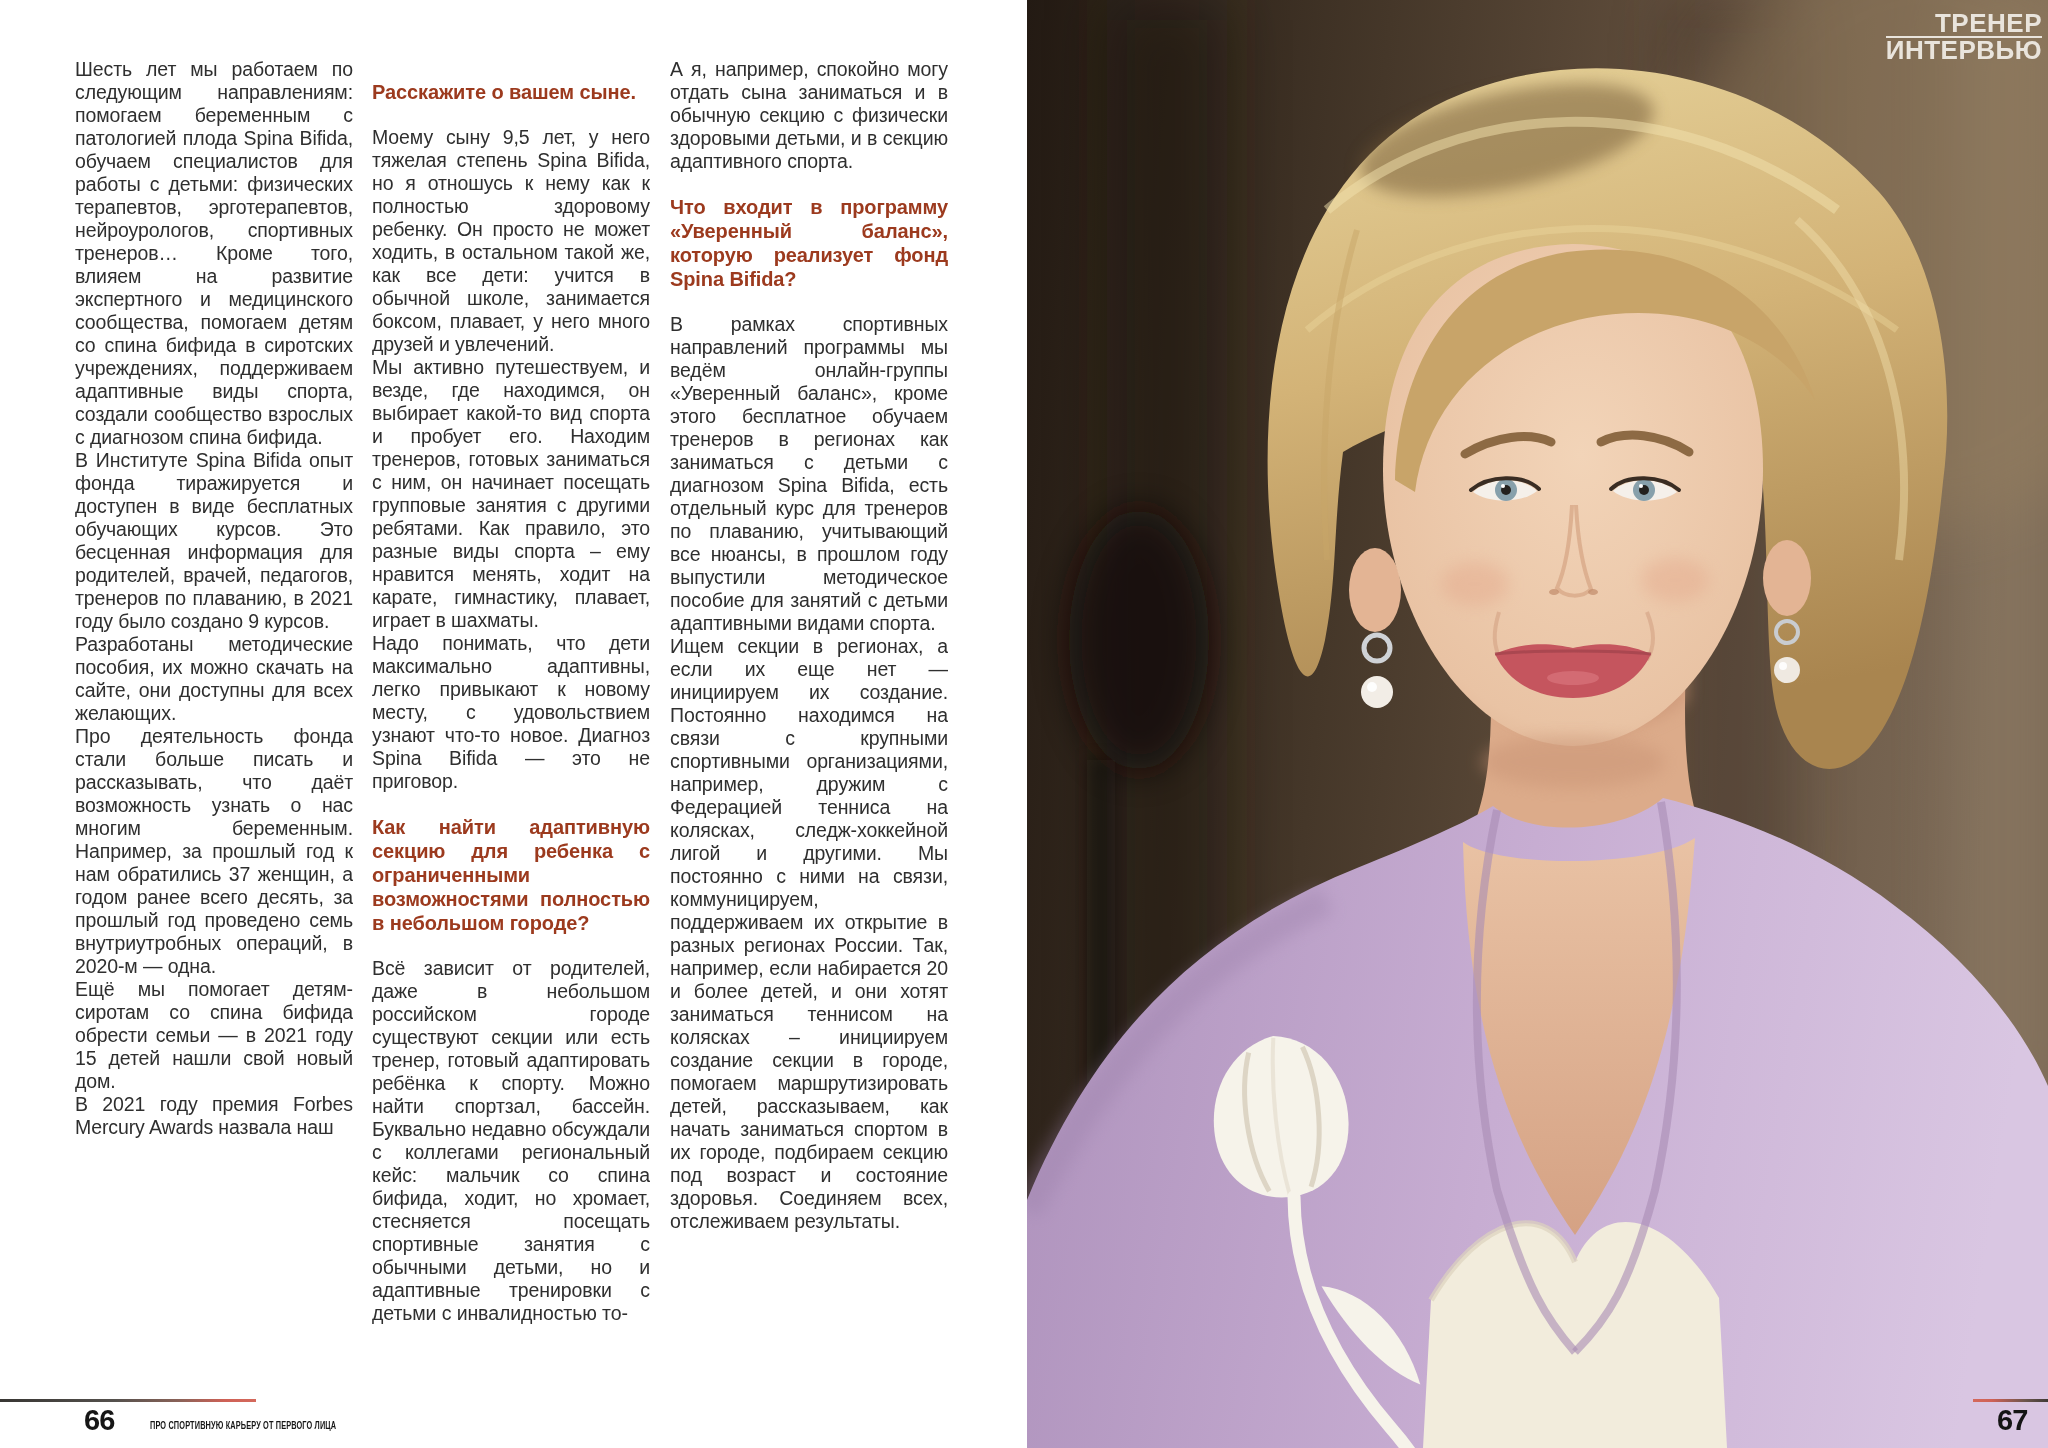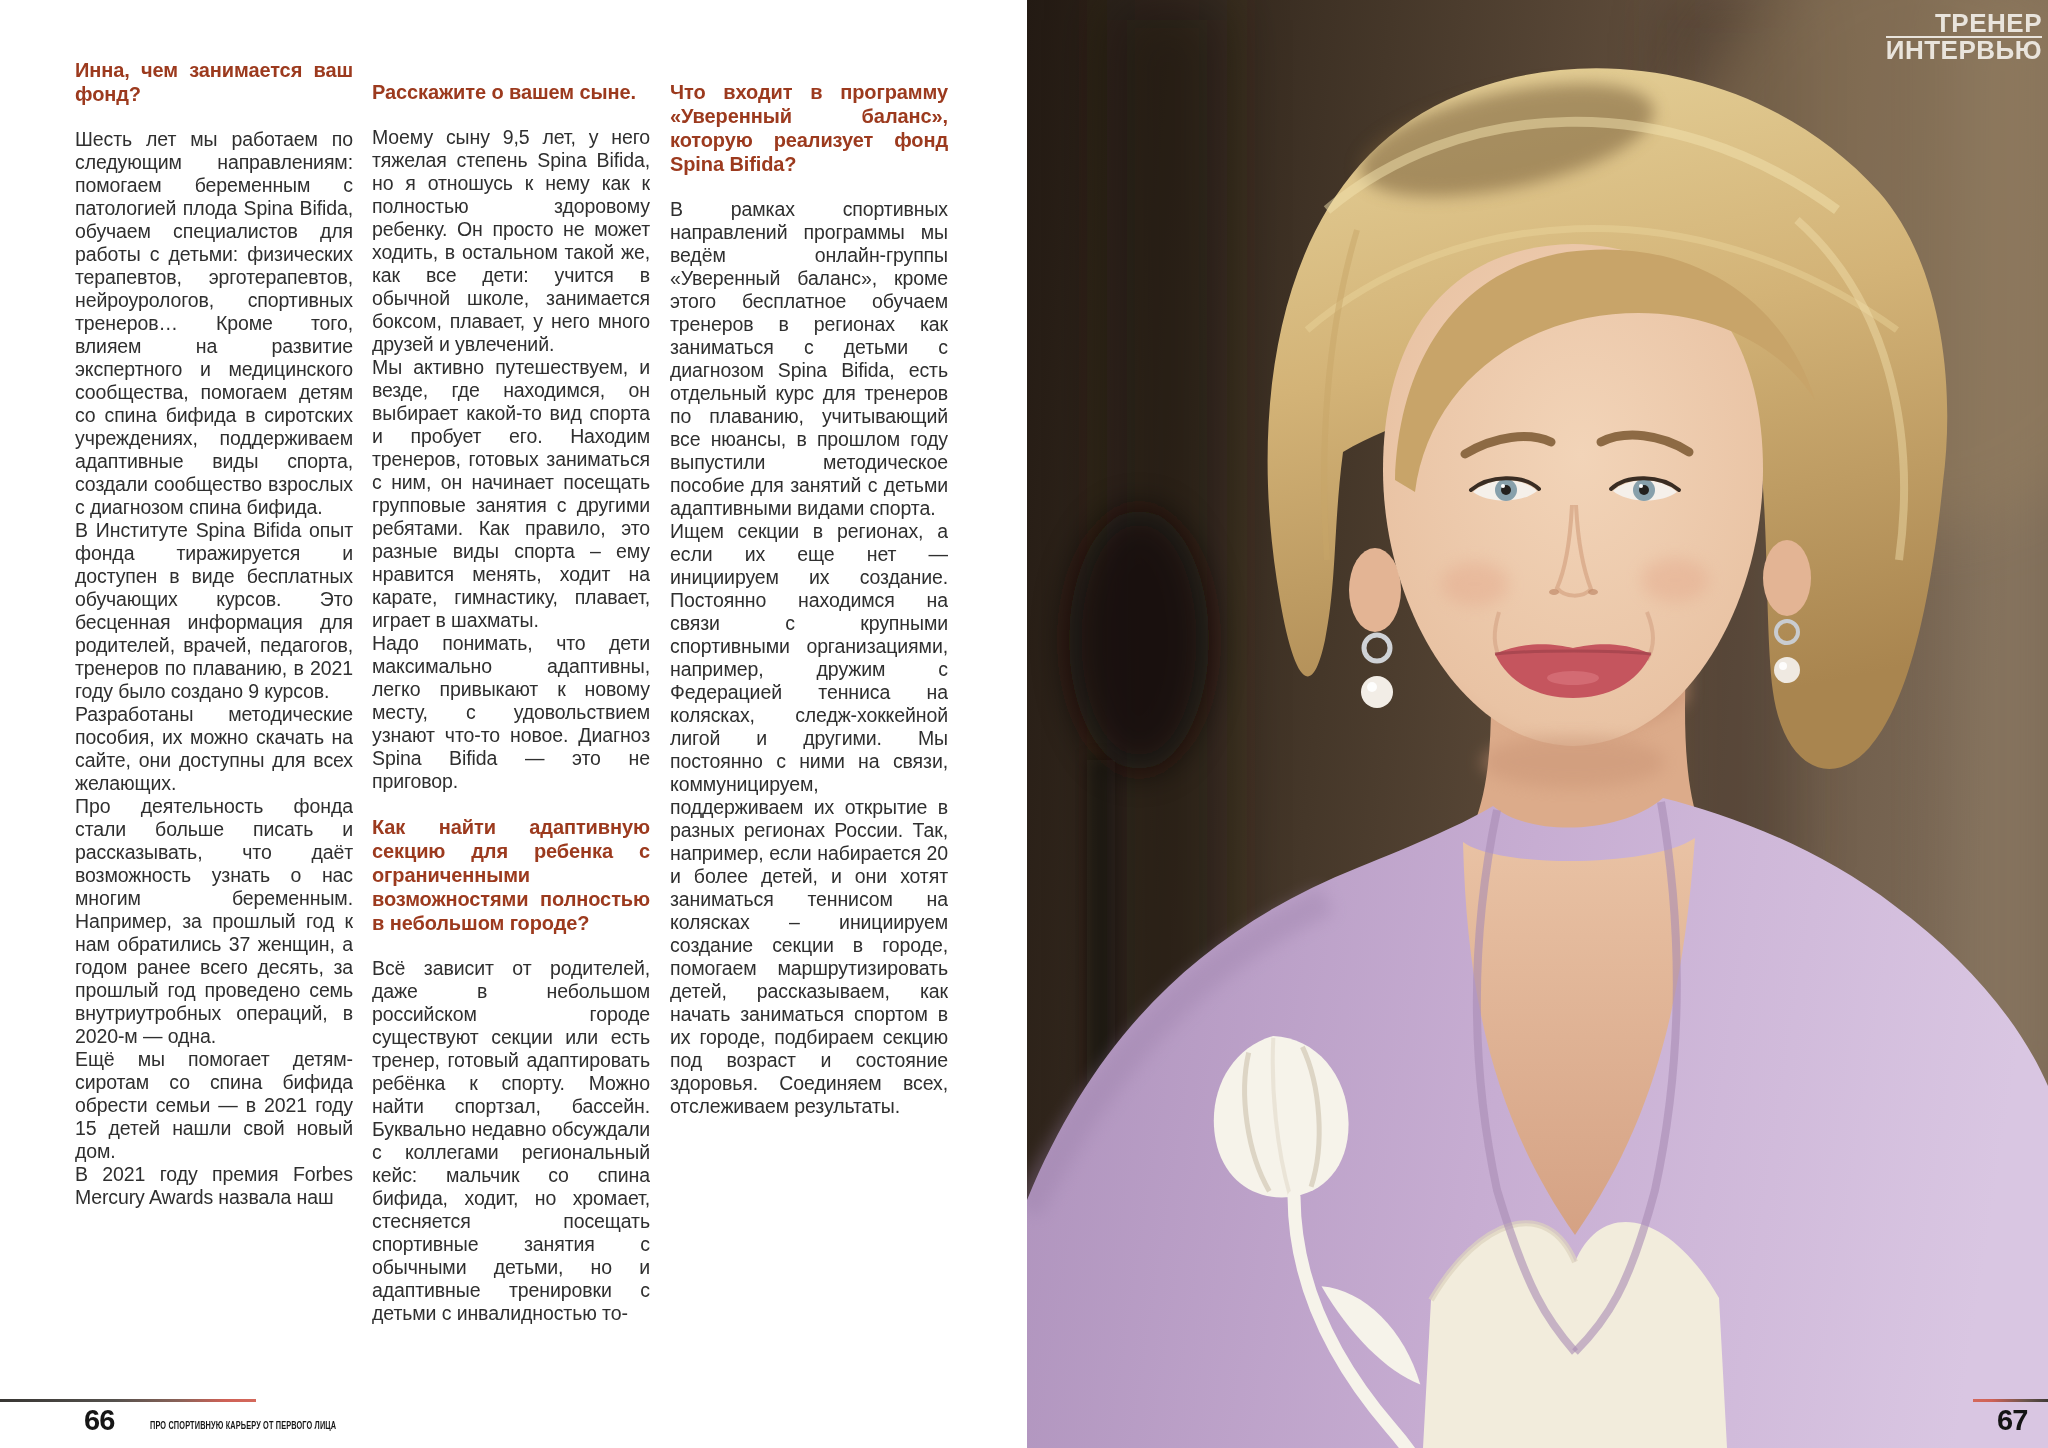--- a/index.html
+++ b/index.html
@@ -55,39 +55,39 @@
     border-bottom:2px solid #e9e4dc;padding-bottom:1px;
   }
   .mag-header .l2{display:block;font-size:26px;line-height:24px;letter-spacing:0.5px;}
 </style>
 </head>
 <body>
 
 <div class="spread">
 
   <div class="col" id="col1">
-    <p class="heading first">Инна, чем занимается ваш фонд?</p>
     <p>Шесть лет мы работаем по следующим направлениям: помогаем беременным с патологией плода Spina Bifida, обучаем специалистов для работы с детьми: физических терапевтов, эрготерапевтов, нейроурологов, спортивных тренеров… Кроме того, влияем на развитие экспертного и медицинского сообщества, помогаем детям со спина бифида в сиротских учреждениях, поддерживаем адаптивные виды спорта, создали сообщество взрослых с диагнозом спина бифида.</p>
     <p>В Институте Spina Bifida опыт фонда тиражируется и доступен в виде бесплатных обучающих курсов. Это бесценная информация для родителей, врачей, педагогов, тренеров по плаванию, в 2021 году было создано 9 курсов.</p>
     <p>Разработаны методические пособия, их можно скачать на сайте, они доступны для всех желающих.</p>
     <p>Про деятельность фонда стали больше писать и рассказывать, что даёт возможность узнать о нас многим беременным. Например, за прошлый год к нам обратились 37 женщин, а годом ранее всего десять, за прошлый год проведено семь внутриутробных операций, в 2020-м — одна.</p>
     <p>Ещё мы помогает детям-сиротам со спина бифида обрести семьи — в 2021 году 15 детей нашли свой новый дом.</p>
     <p>В 2021 году премия Forbes Mercury Awards назвала наш</p>
   </div>
 
   <div class="col" id="col2">
     <p class="heading">Расскажите о вашем сыне.</p>
     <p>Моему сыну 9,5 лет, у него тяжелая степень Spina Bifida, но я отношусь к нему как к полностью здоровому ребенку. Он просто не может ходить, в остальном такой же, как все дети: учится в обычной школе, занимается боксом, плавает, у него много друзей и увлечений.</p>
     <p>Мы активно путешествуем, и везде, где находимся, он выбирает какой-то вид спорта и пробует его. Находим тренеров, готовых заниматься с ним, он начинает посещать групповые занятия с другими ребятами. Как правило, это разные виды спорта – ему нравится менять, ходит на карате, гимнастику, плавает, играет в шахматы.</p>
     <p>Надо понимать, что дети максимально адаптивны, легко привыкают к новому месту, с удовольствием узнают что-то новое. Диагноз Spina Bifida — это не приговор.</p>
     <p class="heading">Как найти адаптивную секцию для ребенка с ограниченными возможностями полностью в небольшом городе?</p>
     <p>Всё зависит от родителей, даже в небольшом российском городе существуют секции или есть тренер, готовый адаптировать ребёнка к спорту. Можно найти спортзал, бассейн. Буквально недавно обсуждали с коллегами региональный кейс: мальчик со спина бифида, ходит, но хромает, стесняется посещать спортивные занятия с обычными детьми, но и адаптивные тренировки с детьми с инвалидностью то-</p>
   </div>
 
   <div class="col" id="col3">
+    <p>А я, например, спокойно могу отдать сына заниматься и в обычную секцию с физически здоровыми детьми, и в секцию адаптивного спорта.</p>
     <p class="heading">Что входит в программу «Уверенный баланс», которую реализует фонд Spina Bifida?</p>
     <p>В рамках спортивных направлений программы мы ведём онлайн-группы «Уверенный баланс», кроме этого бесплатное обучаем тренеров в регионах как заниматься с детьми с диагнозом Spina Bifida, есть отдельный курс для тренеров по плаванию, учитывающий все нюансы, в прошлом году выпустили методическое пособие для занятий с детьми адаптивными видами спорта.</p>
     <p>Ищем секции в регионах, а если их еще нет — инициируем их создание. Постоянно находимся на связи с крупными спортивными организациями, например, дружим с Федерацией тенниса на колясках, следж-хоккейной лигой и другими. Мы постоянно с ними на связи, коммуницируем, поддерживаем их открытие в разных регионах России. Так, например, если набирается 20 и более детей, и они хотят заниматься теннисом на колясках – инициируем создание секции в городе, помогаем маршрутизировать детей, рассказываем, как начать заниматься спортом в их городе, подбираем секцию под возраст и состояние здоровья. Соединяем всех, отслеживаем результаты.</p>
 
   </div>
 
   <div class="photo">
     <svg viewBox="0 0 1021 1448" xmlns="http://www.w3.org/2000/svg">
       <defs>
         <linearGradient id="bgG" x1="0" y1="0" x2="1" y2="0.15">

